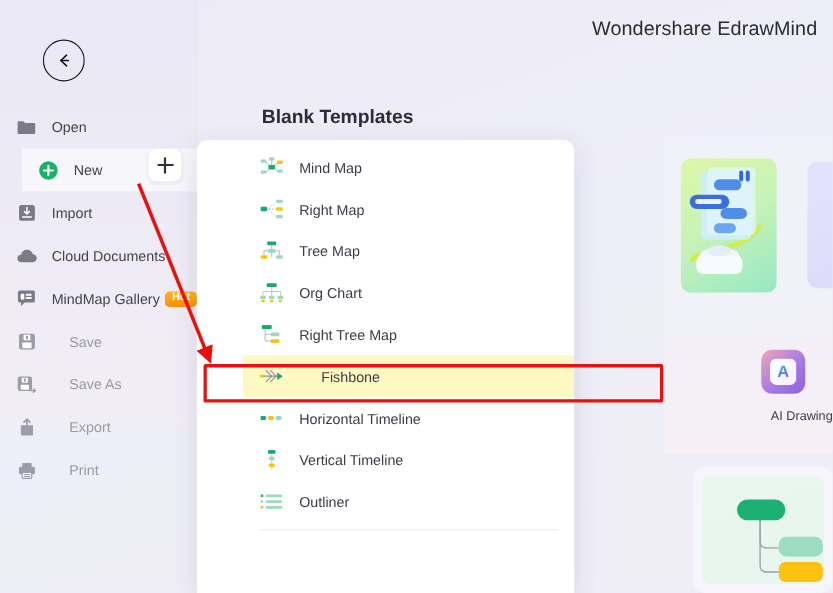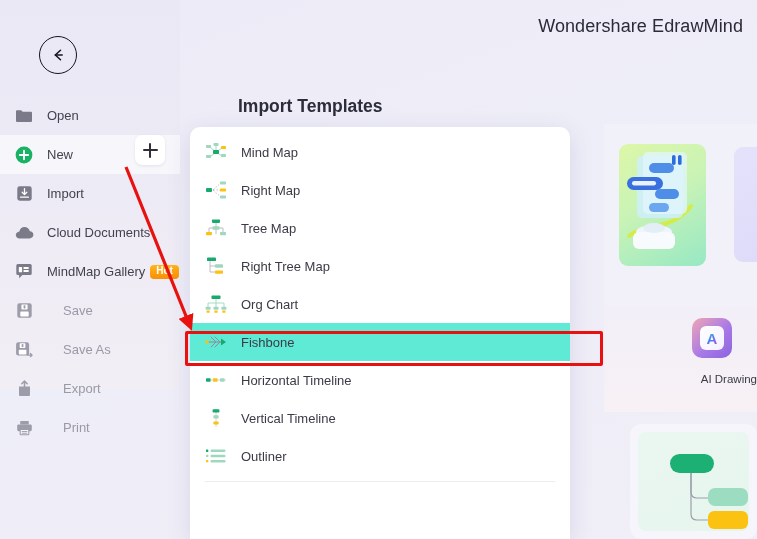--- a/index.html
+++ b/index.html
@@ -38,21 +38,21 @@
   .nav { position: absolute; top: 96px; left: 0; width: 180px; }
   .nav-item {
     position: relative;
     height: 39px;
     display: flex; align-items: center;
     padding-left: 14px;
     cursor: pointer;
     font-size: 13px;
     color: #43424e;
   }
-  .nav-item.active { background: rgba(255,255,255,.55); }
+  .nav-item.active { background: rgba(255,255,255,.55); margin-left: 20px; }
   .nav-item.dim { color: #9a99a6; gap: 16px; }
   .nav-ico {
     width: 20px; height: 20px; margin-right: 13px;
     display:flex; align-items:center; justify-content:center;
     flex: 0 0 20px;
   }
   .nav-label { white-space: nowrap; }
   .hot-badge {
     margin-left: 5px;
     background: linear-gradient(180deg,#ffb519,#f98f08);
@@ -130,34 +130,35 @@
     padding: 8px;
   }
   .promo-card-bottom-inner {
     width:100%; height:100%; border-radius: 8px;
     background: linear-gradient(160deg,#eaf7f1,#e7f5ef);
     position: relative; overflow:hidden;
   }
 
   
   .dropdown {
-    position:absolute; left: 190px; top: 127px;
-    width: 380px; height: 412px;
+    position:absolute; left: 179px; top: 127px;
+    width: 343px; height: 412px;
     background: #ffffff;
     border-radius: 10px 10px 0 0;
     box-shadow: 0 6px 24px rgba(63,55,115,.13);
     overflow: hidden;
+    padding-left: 42px;
   }
   .menu { padding-top: 6px; }
   .menu-item {
     height: 38px; display:flex; align-items:center;
     padding-left: 15px; cursor: pointer;
     font-size: 13px; color: #3b3b47;
   }
-  .menu-item.selected { background: #5eead4; }
+  .menu-item.selected { background: #fef9c3; gap: 20px; }
   .menu-ico {
     width: 22px; height: 22px; margin-right: 14px;
     display:flex; align-items:center; justify-content:center;
     flex: 0 0 22px;
   }
   .menu-sep {
     margin: 6px 15px 0; height:1px; background:#ececf1;
   }
 
   
@@ -285,21 +286,21 @@
           </svg>
         </span>
         <span class="nav-label">Print</span>
       </div>
 
     </div>
 
     <div class="plus-btn"></div>
   </div>
 
-  <div class="page-title">Import Templates</div>
+  <div class="page-title">Blank Templates</div>
 
   <div class="promo-col">
     <div class="promo-band"></div>
 
     <div class="promo-card-green">
       <svg width="87" height="122" viewBox="0 0 87 122" aria-hidden="true">
         <path d="M10 92 C26 78 52 88 72 62" stroke="#d4ec4a" stroke-width="4" fill="none" stroke-linecap="round"></path>
         <rect x="18" y="12" width="46" height="62" rx="5" fill="#cfeefc" opacity=".85"></rect>
         <rect x="24" y="8" width="44" height="62" rx="5" fill="#e2f5fd" opacity=".75"></rect>
         <rect x="8" y="33" width="36" height="13" rx="6.5" fill="#3a6fe0"></rect>
@@ -379,45 +380,45 @@
             <rect x="1" y="14" width="6" height="3.2" rx=".8" fill="#fcc212"></rect>
             <rect x="15" y="14" width="6" height="3.2" rx=".8" fill="#9fd8bf"></rect>
           </svg>
         </span>
         <span>Tree Map</span>
       </div>
 
       <div class="menu-item">
         <span class="menu-ico">
           <svg width="22" height="20" viewBox="0 0 22 20">
-            <path d="M5 5 V16 M5 10 H10 M5 16 H10" stroke="#b7b7c0" stroke-width=".9" fill="none"></path>
-            <rect x="2" y="1.5" width="9" height="3.6" rx=".9" fill="#18a96d"></rect>
-            <rect x="10" y="8.3" width="8" height="3.4" rx=".8" fill="#9fd8bf"></rect>
-            <rect x="10" y="14.4" width="8" height="3.4" rx=".8" fill="#fcc212"></rect>
-          </svg>
-        </span>
-        <span>Right Tree Map</span>
-      </div>
-
-      <div class="menu-item">
-        <span class="menu-ico">
-          <svg width="22" height="20" viewBox="0 0 22 20">
             <path d="M11 5 V9 M3 9 H19 M3 9 V13 M11 9 V13 M19 9 V13" stroke="#9fd8bf" stroke-width=".9" fill="none"></path>
             <rect x="6.5" y="1.6" width="9" height="3.4" rx=".8" fill="#18a96d"></rect>
             <rect x="0.6" y="12.8" width="5" height="3" rx=".7" fill="#9fd8bf"></rect>
             <rect x="8.5" y="12.8" width="5" height="3" rx=".7" fill="#9fd8bf"></rect>
             <rect x="16.4" y="12.8" width="5" height="3" rx=".7" fill="#9fd8bf"></rect>
             <rect x="1.5" y="16.6" width="3.2" height="2.1" rx=".5" fill="#fcc212"></rect>
             <rect x="9.4" y="16.6" width="3.2" height="2.1" rx=".5" fill="#fcc212"></rect>
             <rect x="17.3" y="16.6" width="3.2" height="2.1" rx=".5" fill="#fcc212"></rect>
           </svg>
         </span>
         <span>Org Chart</span>
       </div>
 
+      <div class="menu-item">
+        <span class="menu-ico">
+          <svg width="22" height="20" viewBox="0 0 22 20">
+            <path d="M5 5 V16 M5 10 H10 M5 16 H10" stroke="#b7b7c0" stroke-width=".9" fill="none"></path>
+            <rect x="2" y="1.5" width="9" height="3.6" rx=".9" fill="#18a96d"></rect>
+            <rect x="10" y="8.3" width="8" height="3.4" rx=".8" fill="#9fd8bf"></rect>
+            <rect x="10" y="14.4" width="8" height="3.4" rx=".8" fill="#fcc212"></rect>
+          </svg>
+        </span>
+        <span>Right Tree Map</span>
+      </div>
+
       <div class="menu-item selected">
         <span class="menu-ico">
           <svg width="22" height="20" viewBox="0 0 22 20">
             <path d="M2 10 H17" stroke="#8d8d99" stroke-width="1.1" fill="none"></path>
             <path d="M6 5 L11 10 L6 15" stroke="#8d8d99" stroke-width="1" fill="none" stroke-linecap="round"></path>
             <path d="M10 5 L15 10 L10 15" stroke="#8d8d99" stroke-width="1" fill="none" stroke-linecap="round"></path>
             <rect x="0.5" y="8.6" width="3.2" height="2.8" rx=".6" fill="#fcc212"></rect>
             <path d="M16 6.6 L21 10 L16 13.4 Z" fill="#18a96d"></path>
           </svg>
         </span>

